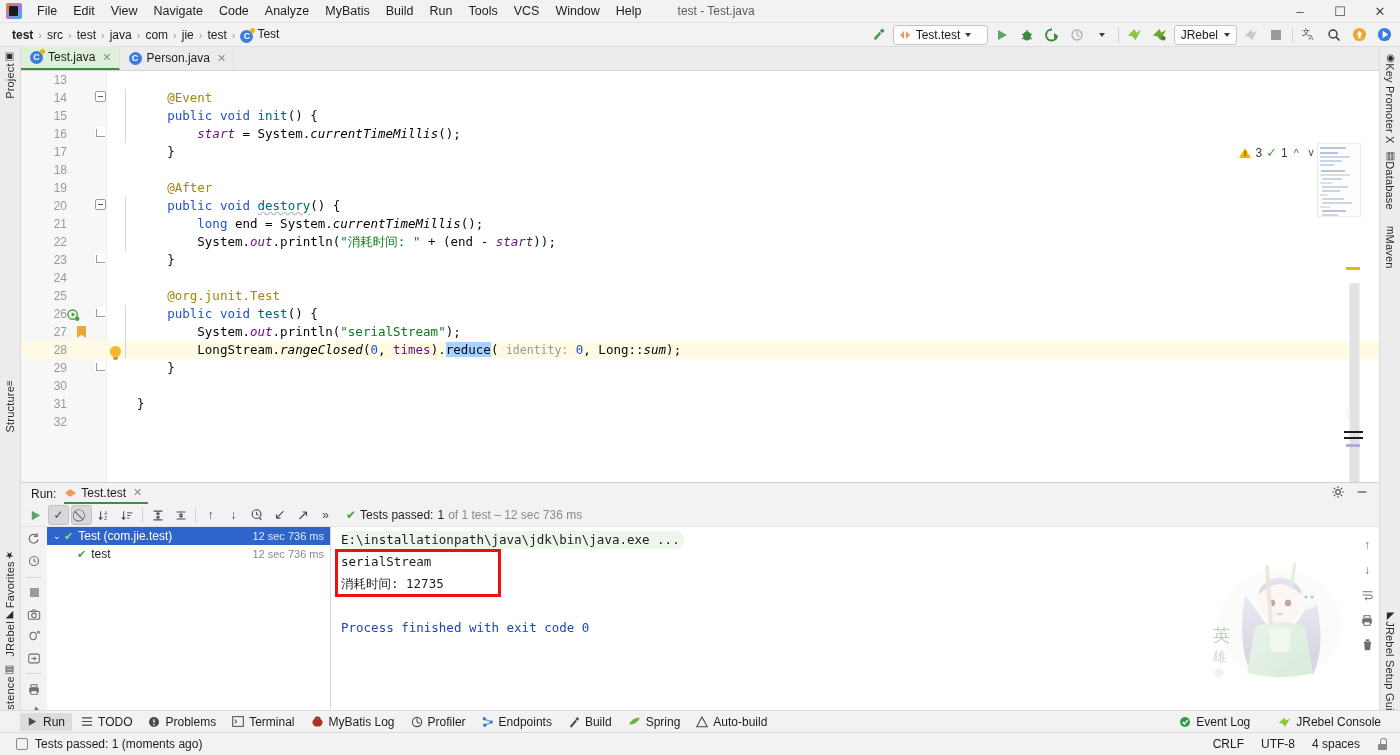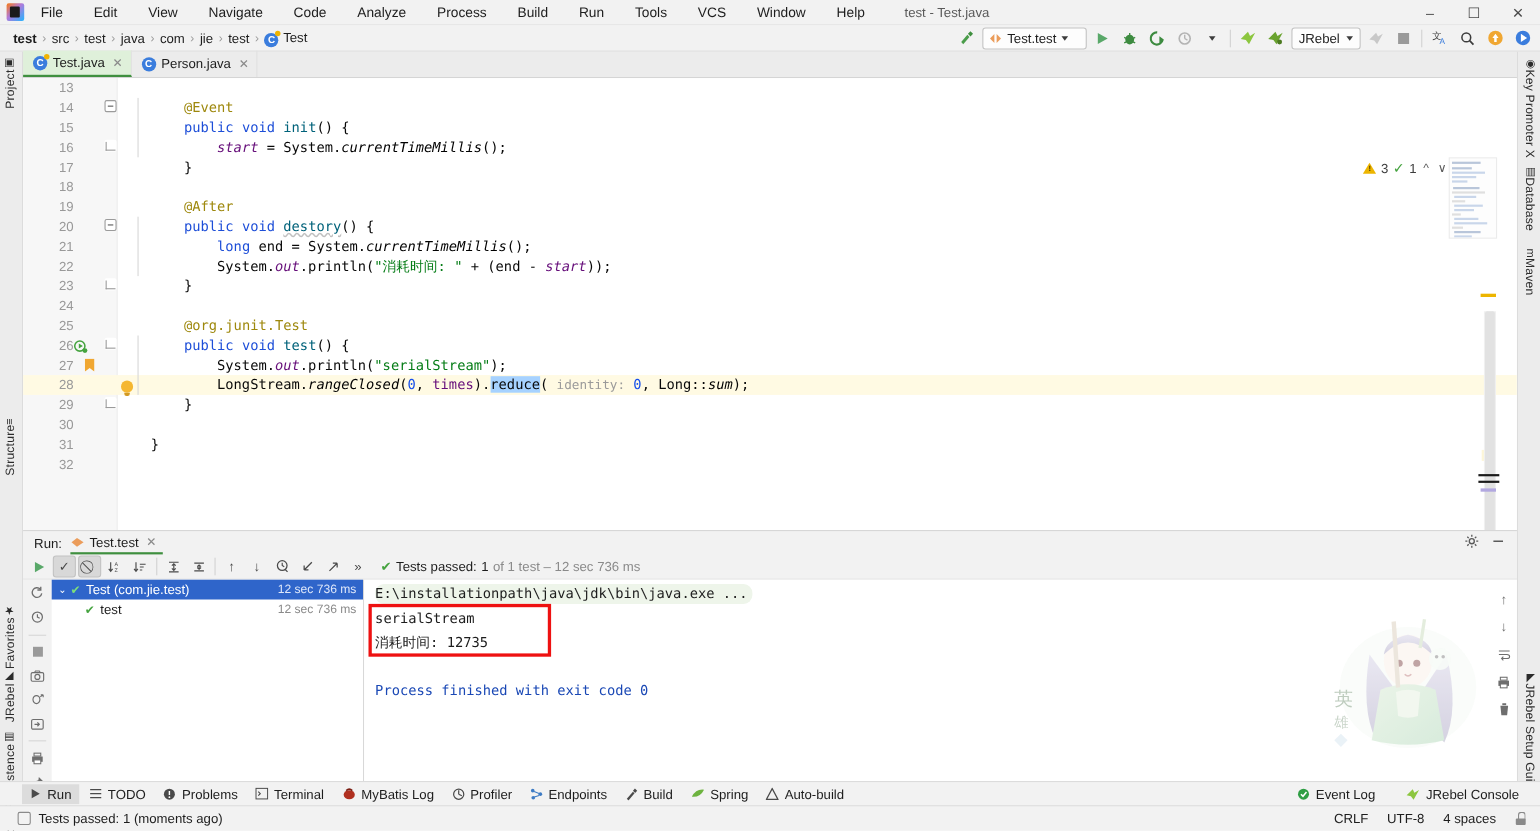--- a/index.html
+++ b/index.html
@@ -22,21 +22,21 @@
   }
   .app-logo {
     width: 16px; height: 16px; margin: 0 7px 0 6px; flex: none;
     background: linear-gradient(135deg,#f97a12 0%,#b07bdb 45%,#22b5fe 100%);
     border-radius: 2px; position: relative;
   }
   .app-logo::after {
     content: ""; position: absolute; left: 3px; top: 3px; width: 9px; height: 10px;
     background: #1b1b1b; border-radius: 1px;
   }
-  .menu { display: flex; align-items: center; gap: 12px; }
+  .menu { display: flex; align-items: center; gap: 0; }
   .menu-item {
     padding: 3px 8px; font-size: 12.5px; color: #1d1d1d; white-space: nowrap; cursor: default;
   }
   .win-title {
     margin-left: 28px; font-size: 12px; color: #5a5a5a; white-space: nowrap;
   }
   .win-controls { margin-left: auto; display: flex; height: 23px; }
   .win-btn {
     width: 40px; height: 23px; display: flex; align-items: center; justify-content: center;
     color: #4a4a4a; font-size: 13px;
@@ -339,21 +339,21 @@
 
   <div class="titlebar">
     <div class="app-logo"></div>
     <div class="menu" id="menu-host">
         <div class="menu-item">File</div>
         <div class="menu-item">Edit</div>
         <div class="menu-item">View</div>
         <div class="menu-item">Navigate</div>
         <div class="menu-item">Code</div>
         <div class="menu-item">Analyze</div>
-        <div class="menu-item">Process</div>
+        <div class="menu-item">MyBatis</div>
         <div class="menu-item">Build</div>
         <div class="menu-item">Run</div>
         <div class="menu-item">Tools</div>
         <div class="menu-item">VCS</div>
         <div class="menu-item">Window</div>
         <div class="menu-item">Help</div>
       </div>
     <div class="win-title">test - Test.java</div>
     <div class="win-controls">
       <div class="win-btn">–</div>

